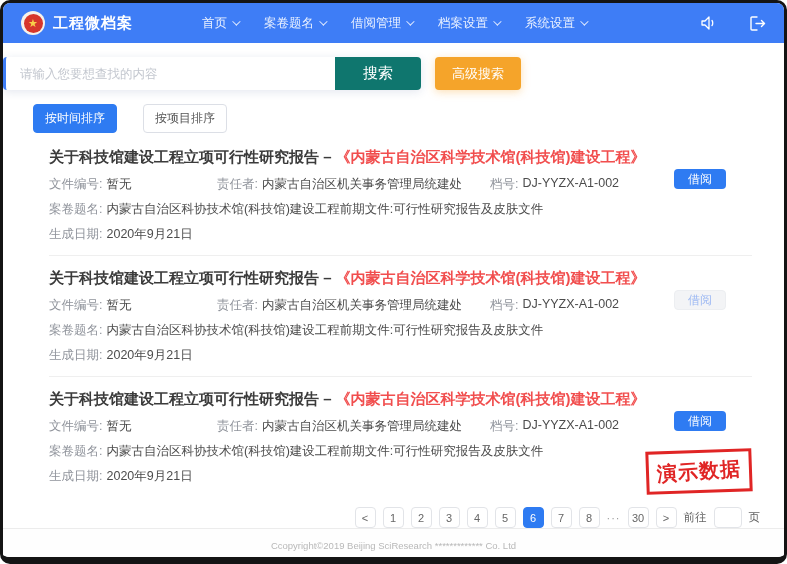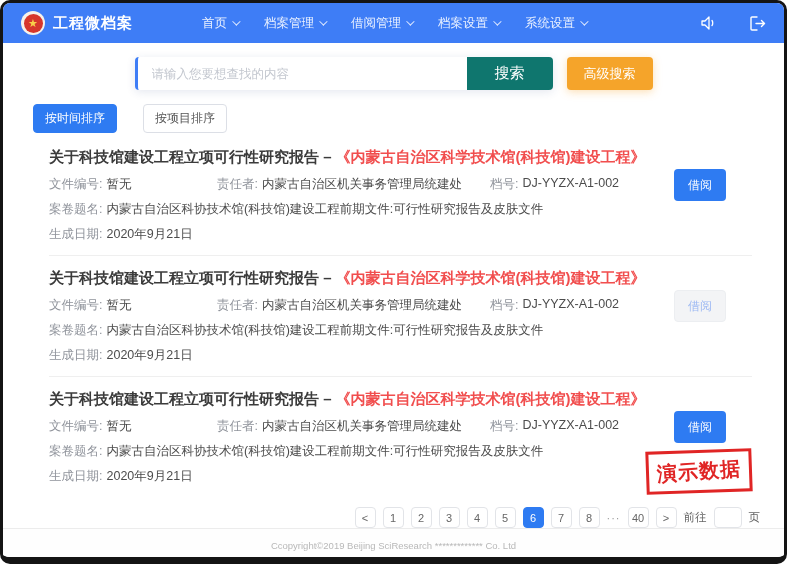--- a/index.html
+++ b/index.html
@@ -22,21 +22,21 @@
   .nav-right { margin-left:auto; display:flex; align-items:center; gap:18px; }
   .icon-btn { display:flex; align-items:center; cursor:pointer; }
   .user { display:flex; align-items:center; gap:7px; cursor:pointer; }
   .avatar { width:22px; height:22px; border-radius:50%; background:#c9b49d; overflow:hidden; position:relative; }
   .avatar:before { content:""; position:absolute; left:7px; top:4px; width:8px; height:8px; border-radius:50%; background:#3a3027; }
   .avatar:after { content:""; position:absolute; left:3px; top:13px; width:16px; height:10px; border-radius:50% 50% 0 0; background:#2c2c2e; }
   .user-email { color:#fff; font-size:12px; }
   .caret-down { width:0; height:0; border-left:4px solid transparent; border-right:4px solid transparent; border-top:5px solid #fff; }
   .logout { margin-left:14px; }
   
-  .search-row { display:flex; justify-content:center; align-items:center; margin-top:14px; gap:14px; flex:none; }
+  .search-row { display:flex; justify-content:flex-start; align-items:center; margin-top:14px; gap:14px; flex:none; }
   .search-box { display:flex; width:418px; height:33px; border-radius:4px; box-shadow:0 2px 10px rgba(30,60,120,.12); }
   .search-input { flex:1; border:none; outline:none; border-radius:4px 0 0 4px; background:#fff; padding:0 10px 0 14px; font-size:12.5px; color:#333; border-left:3px solid #3e7df6; }
   .search-input::placeholder { color:#c3c7cf; }
   .btn { border:none; cursor:pointer; font-family:inherit; }
   .btn-search { width:86px; background:#0f766e; color:#fff; font-size:15px; border-radius:0 4px 4px 0; }
   .btn-adv { width:86px; height:33px; background:#f5a42a; color:#fff; font-size:13px; border-radius:4px; box-shadow:0 2px 8px rgba(245,164,42,.35); }
   
   .sort-row { display:flex; gap:26px; margin:14px 0 0 30px; flex:none; }
   .sort-btn { font-size:12px; padding:5px 11px; border-radius:4px; cursor:pointer; }
   .sort-active { background:#2e7bf2; color:#fff; border:1px solid #2e7bf2; }
@@ -46,21 +46,21 @@
   .card { position:relative; padding:13px 0 12px; border-bottom:1px solid #efefef; }
   .card:last-child { border-bottom:none; }
   .card-title { font-size:15px; font-weight:bold; color:#3b3b3b; margin-bottom:9px; }
   .card-title .hl { color:#f14e4e; margin-left:4px; }
   .meta-row { display:flex; font-size:12.5px; margin-bottom:8px; }
   .meta-label { color:#8f939b; }
   .meta-val { color:#4c4c4c; margin-left:4px; }
   .m-file { width:168px; display:flex; }
   .m-owner { flex:1; display:flex; }
   .m-arch { width:262px; display:flex; }
-  .borrow { position:absolute; right:26px; top:34px; width:52px; height:32px; font-size:12px; border-radius:4px; }
+  .borrow { position:absolute; right:26px; top:34px; width:52px; height:20px; font-size:12px; border-radius:4px; }
   .borrow.primary { background:#2e7bf2; color:#fff; }
   .borrow.muted { background:#f3f4f6; color:#9db9f3; border:1px solid #eceef1; }
   
   .pag-row { display:flex; justify-content:flex-end; align-items:center; gap:7px; padding-right:24px; margin-top:10px; font-size:11.5px; color:#666; flex:none; }
   .pg { min-width:21px; height:21px; border:1px solid #e2e4e8; border-radius:4px; background:#fff; color:#666; font-size:11px; display:flex; align-items:center; justify-content:center; cursor:pointer; padding:0 3px; }
   .pg.active { background:#2e7bf2; border-color:#2e7bf2; color:#fff; }
   .pg-ellipsis { color:#9a9a9a; letter-spacing:1px; font-size:11px; }
   .jump-label { color:#666; font-size:11.5px; }
   .jump-input { width:28px; height:21px; border:1px solid #e2e4e8; border-radius:4px; outline:none; text-align:center; font-size:11px; color:#333; }
   
@@ -82,21 +82,21 @@
           <span class="emblem-inner">★</span>
         </span>
       <span class="brand-name">工程微档案</span>
     </div>
     <div class="menus">
       <div class="menu-item">
           <span>首页</span>
           <i class="chev"></i>
         </div>
       <div class="menu-item">
-          <span>档案管理</span>
+          <span>案卷题名</span>
           <i class="chev"></i>
         </div>
       <div class="menu-item">
           <span>借阅管理</span>
           <i class="chev"></i>
         </div>
       <div class="menu-item">
           <span>档案设置</span>
           <i class="chev"></i>
         </div>
@@ -229,21 +229,21 @@
     <span class="pg">&lt;</span>
     <span class="pg">1</span>
     <span class="pg">2</span>
     <span class="pg">3</span>
     <span class="pg">4</span>
     <span class="pg">5</span>
     <span class="pg active">6</span>
     <span class="pg">7</span>
     <span class="pg">8</span>
     <span class="pg-ellipsis">···</span>
-    <span class="pg">40</span>
+    <span class="pg">30</span>
     <span class="pg">&gt;</span>
     <span class="jump-label">前往</span>
     <input class="jump-input" type="text" style="">
     <span class="jump-label">页</span>
   </div>
 
   <div class="stamp">
     <span>演示数据</span>
   </div>
 

